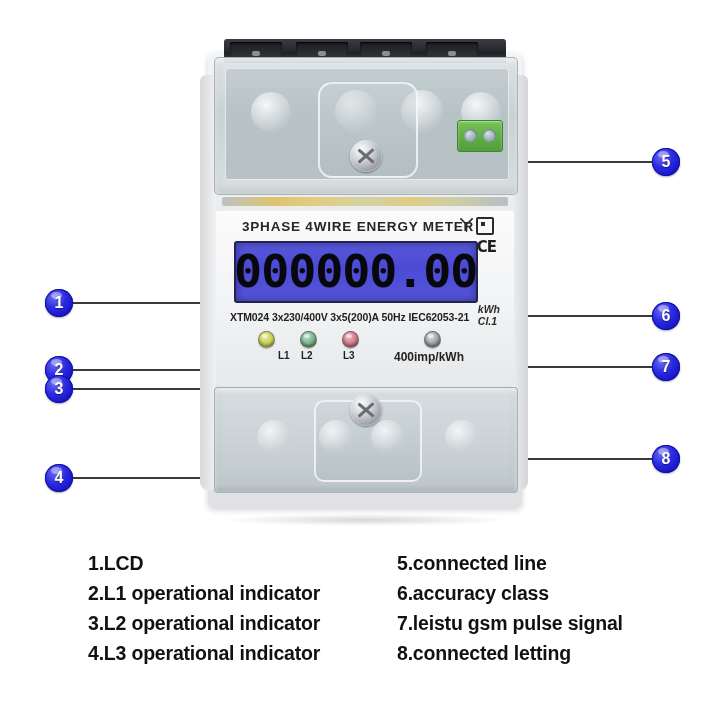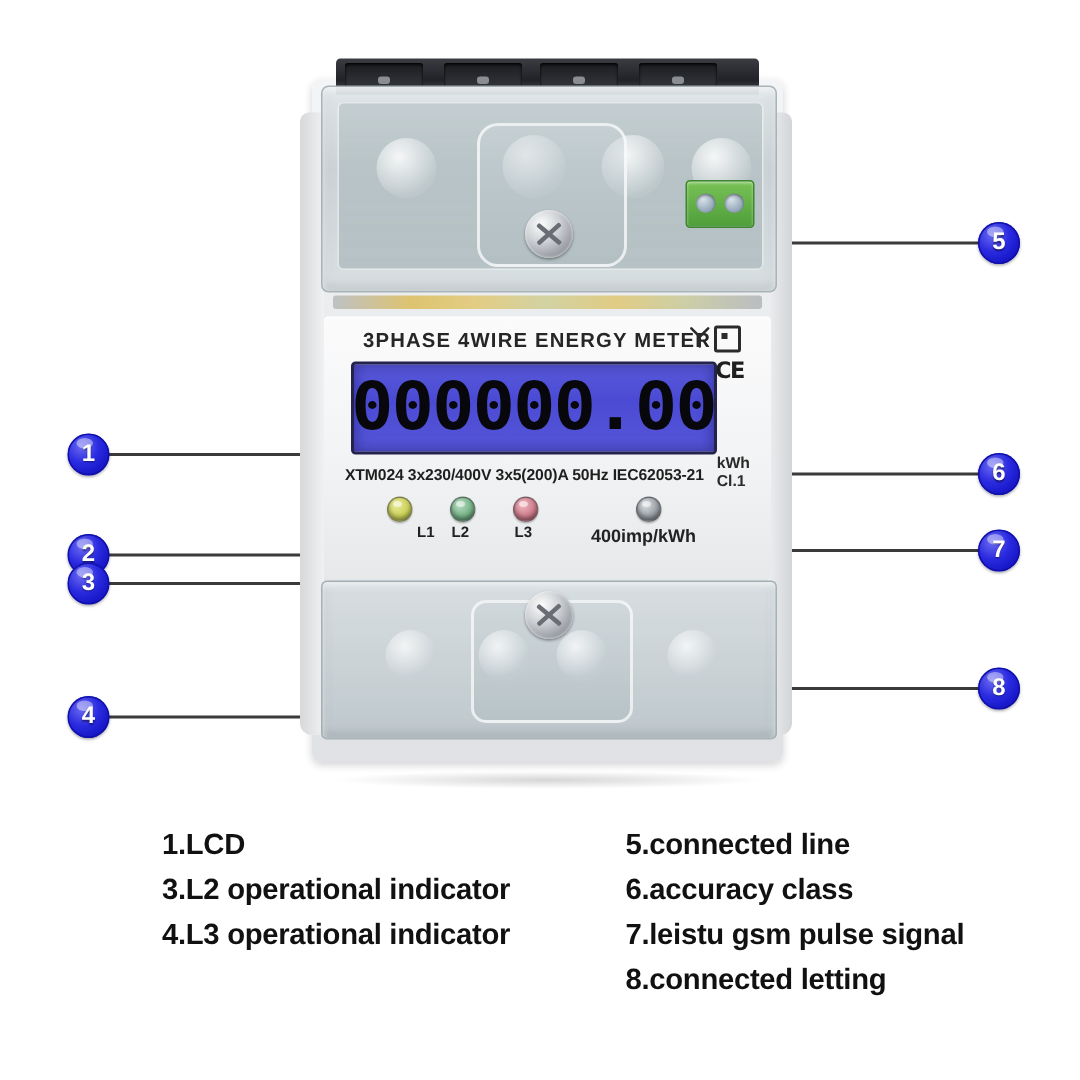--- a/index.html
+++ b/index.html
@@ -125,21 +125,21 @@
     border:2px solid #23234e;border-radius:3px;
     box-shadow:inset 0 0 10px rgba(20,20,90,.55);
     display:flex;align-items:center;justify-content:center;
   }
   .lcd .digits{
     font-family:"DejaVu Sans Mono",monospace;
     font-size:44px;font-weight:bold;color:#07070c;letter-spacing:-1px;
     line-height:1;transform:scaleX(1.06);
   }
   .unit{position:absolute;right:14px;top:92px;text-align:left;line-height:1.15;}
-  .unit div{font-size:10.5px;font-weight:bold;color:#2a2a2a;}
+  .unit div{font-size:10.5px;font-weight:bold;color:#2a2a2a;font-style:italic;}
 
   .spec{
     position:absolute;left:14px;top:100px;width:270px;
     font-size:10.5px;font-weight:bold;color:#1e1e1e;white-space:nowrap;
     font-family:"Liberation Sans",sans-serif;letter-spacing:-.1px;
   }
 
   .leds{position:absolute;left:0;top:120px;width:298px;height:48px;}
   .led{position:absolute;width:15px;height:15px;border-radius:50%;
     box-shadow:inset 0 -2px 3px rgba(0,0,0,.35), 0 1px 1px rgba(0,0,0,.25);
@@ -168,21 +168,21 @@
     background:radial-gradient(ellipse at center,rgba(0,0,0,.16),rgba(0,0,0,0) 70%);
   }
 
   
   #legend{position:absolute;left:0;top:548px;width:720px;}
   .legcol{position:absolute;top:0;}
   .legcol.left{left:88px;}
   .legcol.right{left:397px;}
   .legitem{
     font-size:19.5px;font-weight:bold;color:#111;
-    line-height:30px;white-space:nowrap;letter-spacing:-.2px;margin-left:20px;
+    line-height:30px;white-space:nowrap;letter-spacing:-.2px;
   }
 </style>
 </head>
 <body>
 
 <div id="stage">
 
   <div class="leader" style="left:70px;top:302px;width:168px;"></div>
   <div class="leader" style="left:70px;top:369px;width:182px;"></div>
   <div class="leader" style="left:70px;top:388px;width:180px;"></div>
@@ -304,20 +304,21 @@
       <div class="bot-blob" style="left:230px;top:32px;"></div>
       <div class="screw" style="left:50%;margin-left:-16px;top:6px;width:32px;height:32px;"></div>
     </div>
 
     <div class="shadow"></div>
   </div>
 
   <div id="legend">
     <div class="legcol left">
       <div class="legitem">1.LCD</div>
+      <div class="legitem">2.L1 operational indicator</div>
       <div class="legitem">3.L2 operational indicator</div>
       <div class="legitem">4.L3 operational indicator</div>
     </div>
     <div class="legcol right">
       <div class="legitem">5.connected line</div>
       <div class="legitem">6.accuracy class</div>
       <div class="legitem">7.leistu gsm pulse signal</div>
       <div class="legitem">8.connected letting</div>
     </div>
   </div>

